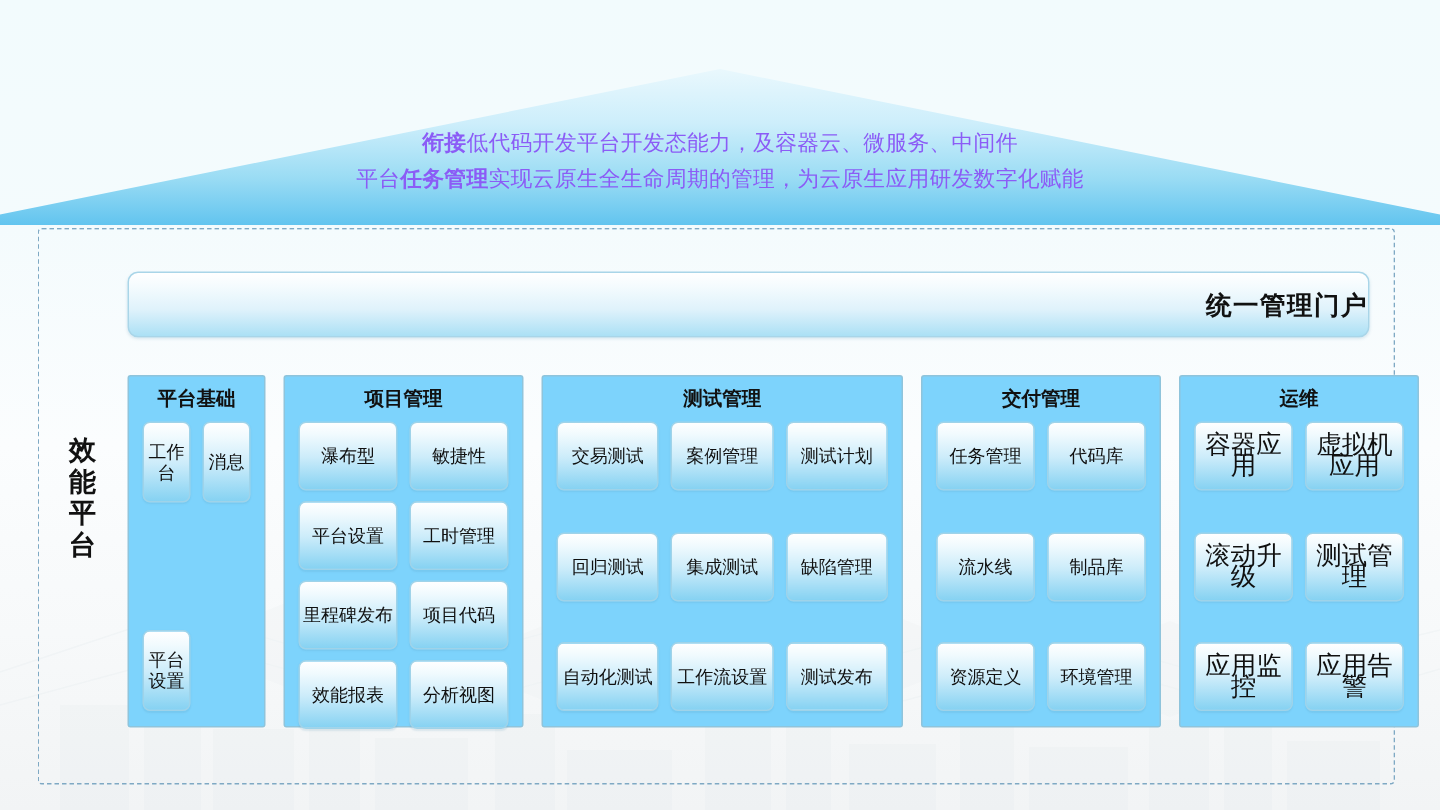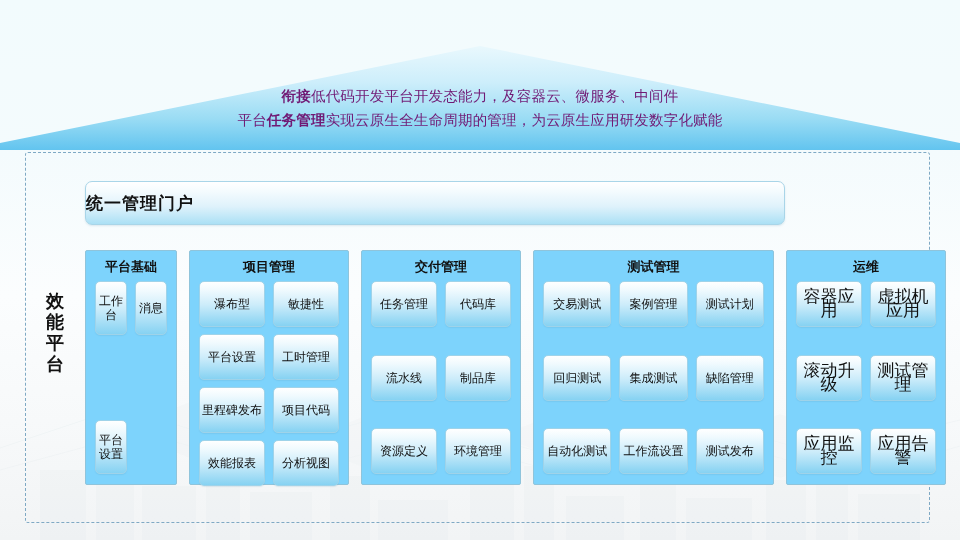--- a/index.html
+++ b/index.html
@@ -31,21 +31,21 @@
     left: 0; top: 0;
     width: 960px; height: 150px;
     z-index: 1;
   }
   #banner-text {
     position: absolute;
     left: 0; top: 84px;
     width: 960px;
     z-index: 3;
     text-align: center;
-    color: #701a75;
+    color: #8b5cf6;
     line-height: 24px;
     font-size: 14.5px;
     letter-spacing: .2px;
     white-space: nowrap;
   }
   #banner-text .bold { font-weight: bold; }
   #banner-text .ln { display: block; }
 
   
   #platform-region {
@@ -68,30 +68,30 @@
     color: #111;
     line-height: 21px;
     text-align: center;
   }
   #platform-label span { display: block; }
 
   
   #portal-bar {
     position: absolute;
     left: 85px; top: 181px;
-    width: 700px; height: 44px;
+    width: 828px; height: 44px;
     z-index: 4;
     border: 1px solid #a9d5e8;
     border-radius: 7px;
     background: linear-gradient(180deg,
                  #ffffff 0%, #f4fbfe 22%, #dff2fb 58%, #abe0f5 100%);
     box-shadow: 0 1px 2px rgba(80,140,170,.18);
     display: flex;
     align-items: center;
-    justify-content: flex-start;
+    justify-content: flex-end;
   }
   #portal-bar .portal-title {
     font-size: 17px;
     font-weight: bold;
     color: #111;
     letter-spacing: 1px;
   }
 
   
   #group-row {
@@ -241,45 +241,45 @@
         <div class="tile">瀑布型</div>
         <div class="tile">敏捷性</div>
         <div class="tile">平台设置</div>
         <div class="tile">工时管理</div>
         <div class="tile">里程碑发布</div>
         <div class="tile">项目代码</div>
         <div class="tile">效能报表</div>
         <div class="tile">分析视图</div>
       </div>
     </div>
-    <div class="group-box w2">
-      <div class="group-title">交付管理</div>
-      <div class="tile-grid cols2">
-        <div class="tile">任务管理</div>
-        <div class="tile">代码库</div>
-        <div class="tile">流水线</div>
-        <div class="tile">制品库</div>
-        <div class="tile">资源定义</div>
-        <div class="tile">环境管理</div>
-      </div>
-    </div>
     <div class="group-box w3">
       <div class="group-title">测试管理</div>
       <div class="tile-grid cols3">
         <div class="tile">交易测试</div>
         <div class="tile">案例管理</div>
         <div class="tile">测试计划</div>
         <div class="tile">回归测试</div>
         <div class="tile">集成测试</div>
         <div class="tile">缺陷管理</div>
         <div class="tile">自动化测试</div>
         <div class="tile">工作流设置</div>
         <div class="tile">测试发布</div>
       </div>
     </div>
+    <div class="group-box w2">
+      <div class="group-title">交付管理</div>
+      <div class="tile-grid cols2">
+        <div class="tile">任务管理</div>
+        <div class="tile">代码库</div>
+        <div class="tile">流水线</div>
+        <div class="tile">制品库</div>
+        <div class="tile">资源定义</div>
+        <div class="tile">环境管理</div>
+      </div>
+    </div>
     <div class="group-box w2 ops">
       <div class="group-title">运维</div>
       <div class="tile-grid cols2">
         <div class="tile">容器应用</div>
         <div class="tile">虚拟机应用</div>
         <div class="tile">滚动升级</div>
         <div class="tile">测试管理</div>
         <div class="tile">应用监控</div>
         <div class="tile">应用告警</div>
       </div>

